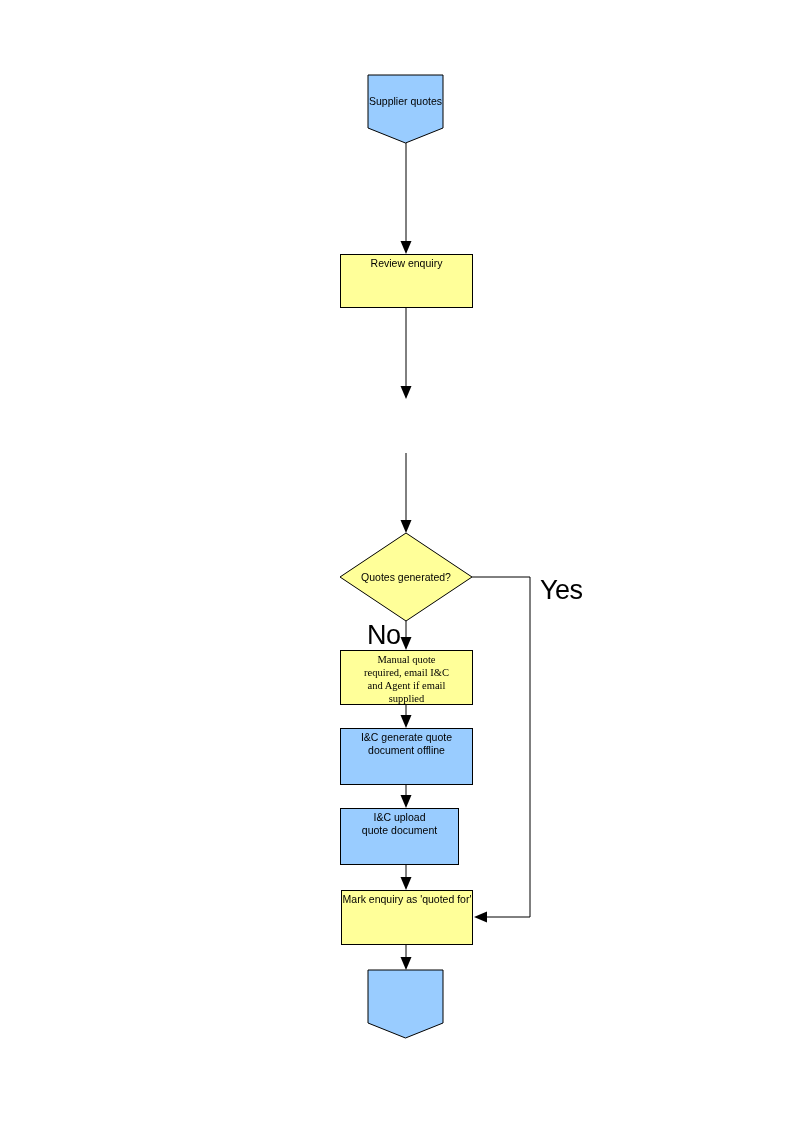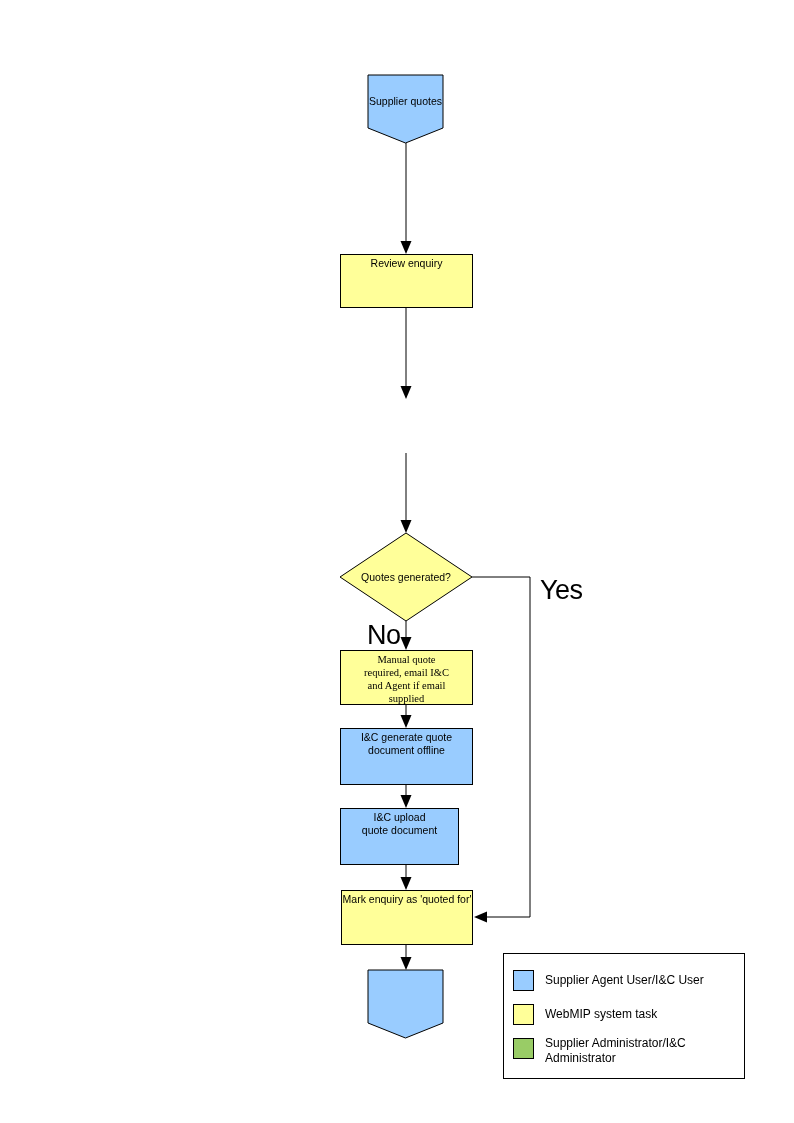--- a/index.html
+++ b/index.html
@@ -138,28 +138,14 @@
   </div>
 
   <div class="shape-label" style="left:368px;top:75px;width:75px;height:53px;">Supplier quotes</div>
 
   <div class="shape-label" style="left:356px;top:557px;width:100px;height:40px;">Quotes generated?</div>
 
 
   <div class="branch-label" style="left:502px;top:577px;margin-left:38px;">Yes</div>
   <div class="branch-label" style="left:367px;top:622px;">No</div>
 
-  <div id="legend">
-    <div class="legend-row" style="top:16px;">
-      <div class="swatch" style="background-color: rgb(153, 204, 255);"></div>
-      <div class="legend-label">Supplier Agent User/I&amp;C User</div>
-    </div>
-    <div class="legend-row" style="top:50px;">
-      <div class="swatch" style="background-color: rgb(255, 255, 153);"></div>
-      <div class="legend-label">WebMIP system task</div>
-    </div>
-    <div class="legend-row top-align" style="top:84px;">
-      <div class="swatch" style="background-color: rgb(153, 204, 102);"></div>
-      <div class="legend-label">Supplier Administrator/I&amp;C Administrator</div>
-    </div>
-  </div>
 
 </div>
 
 </body></html>

